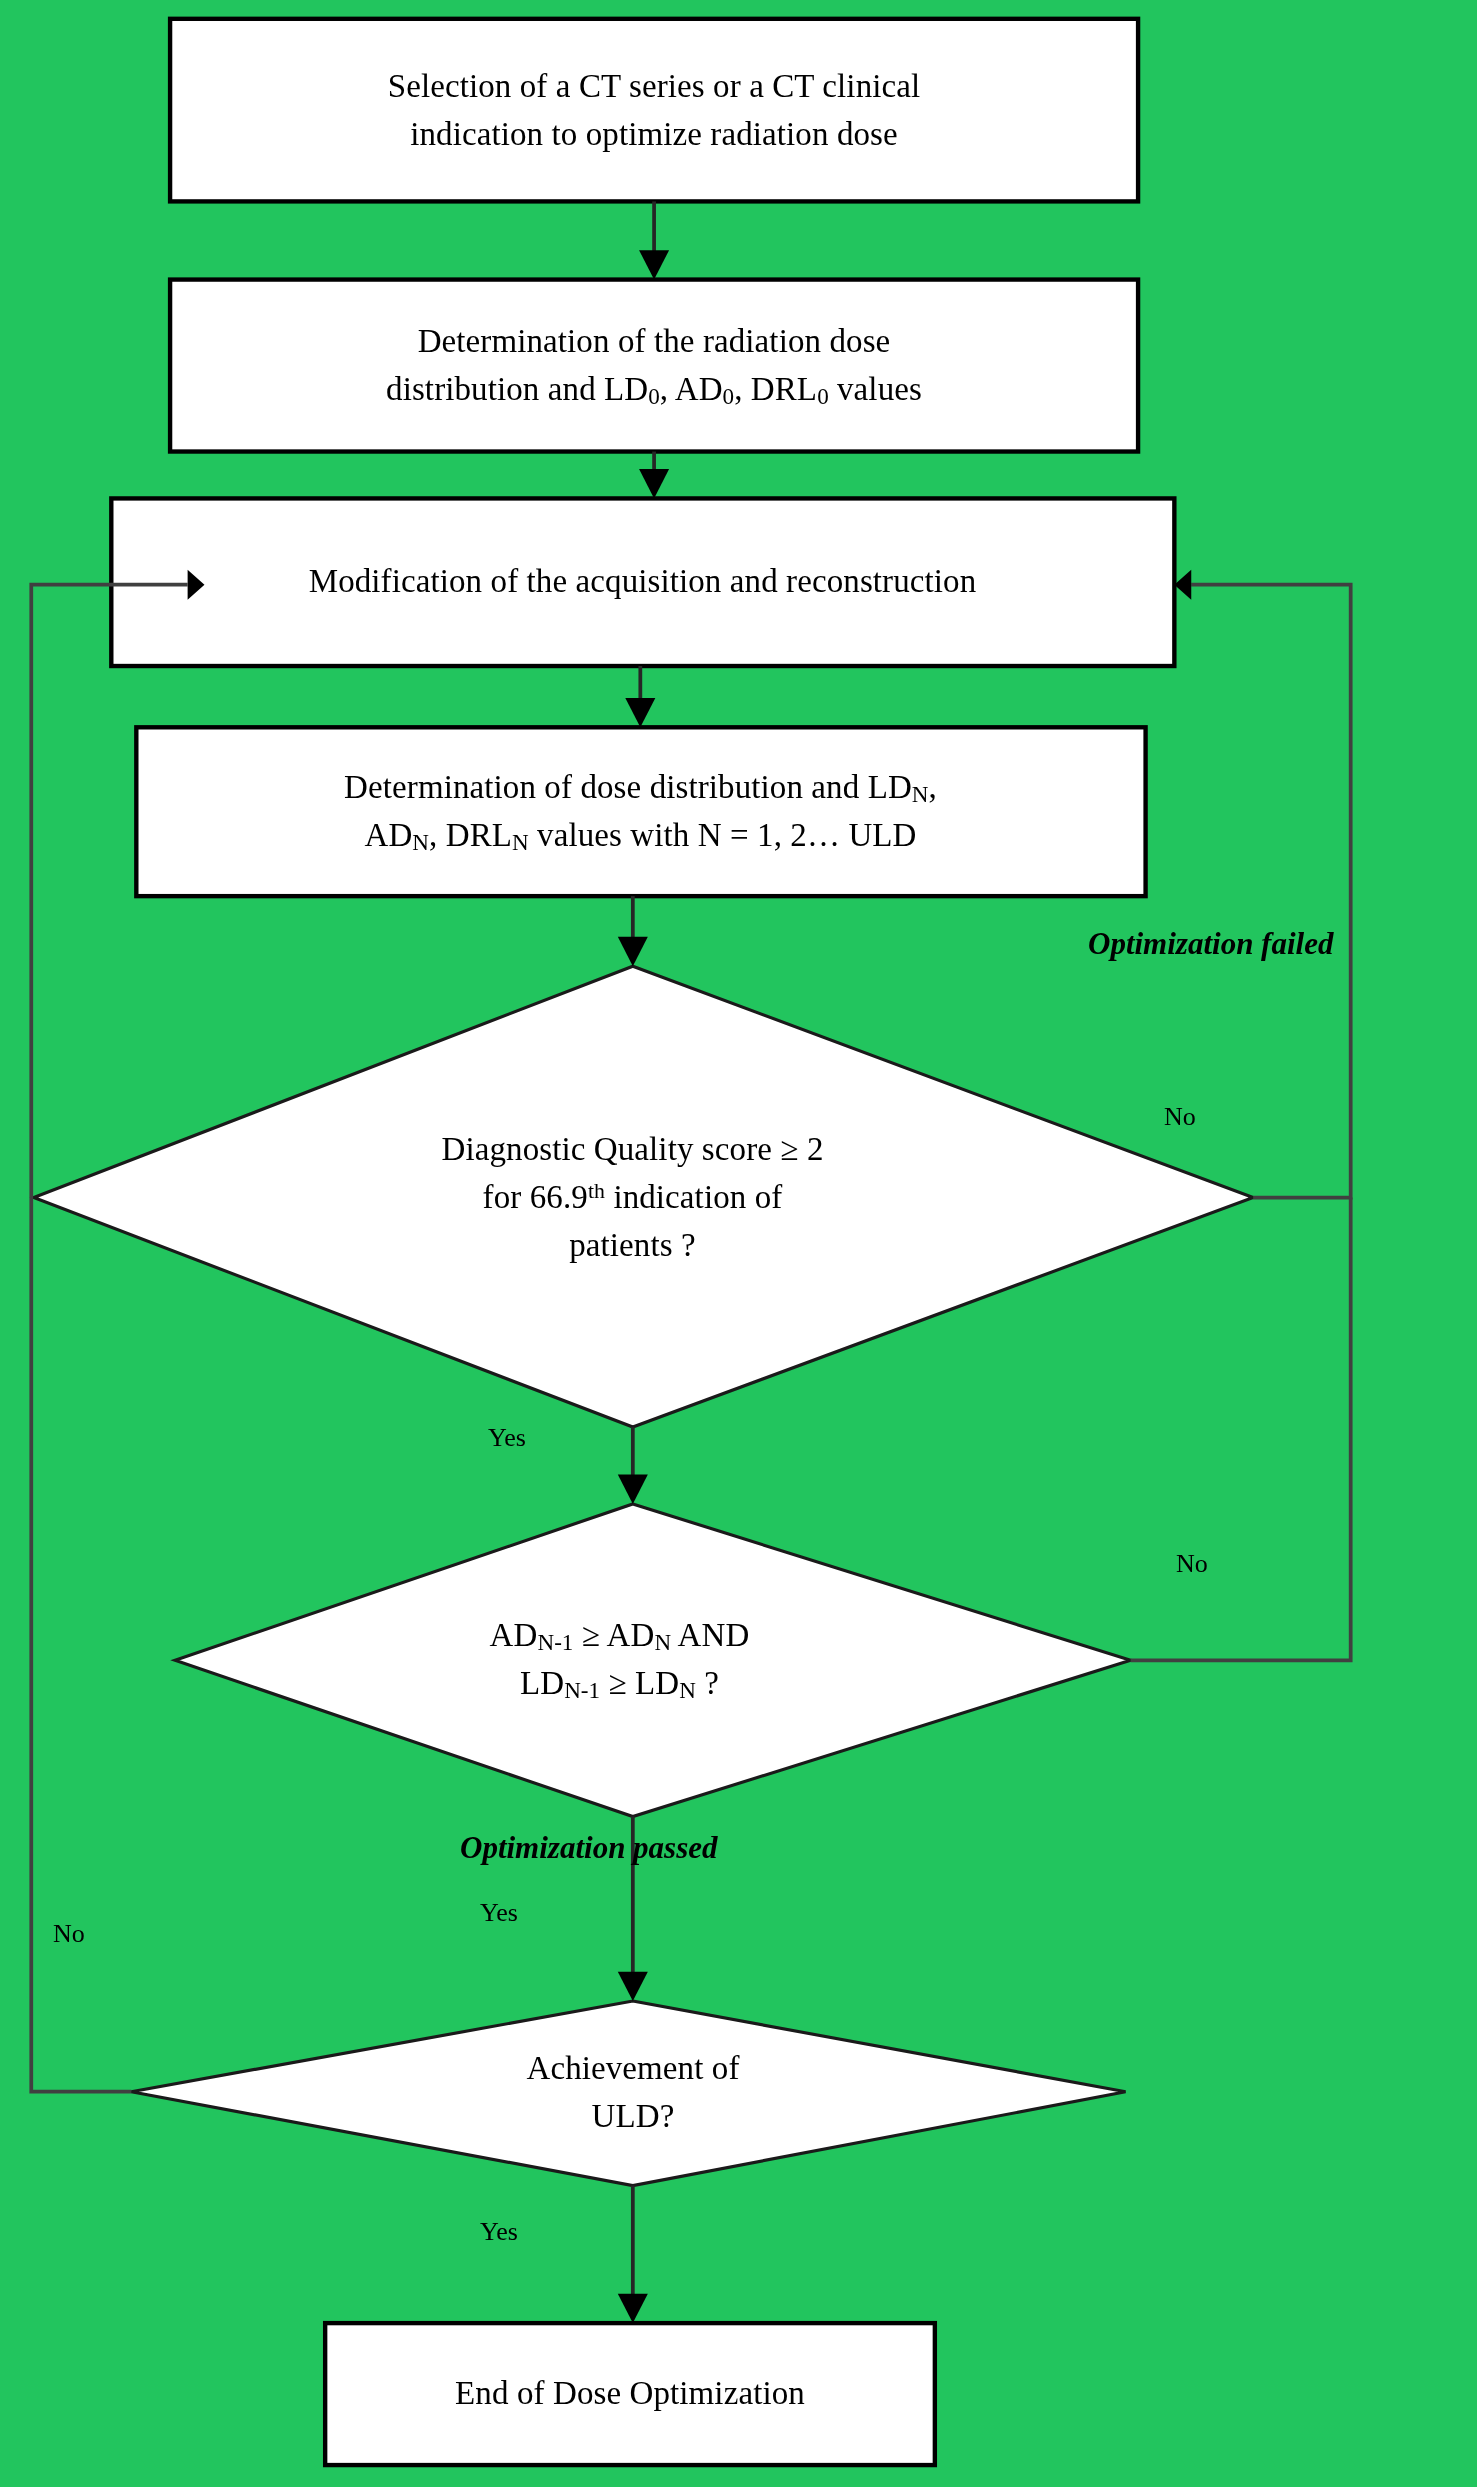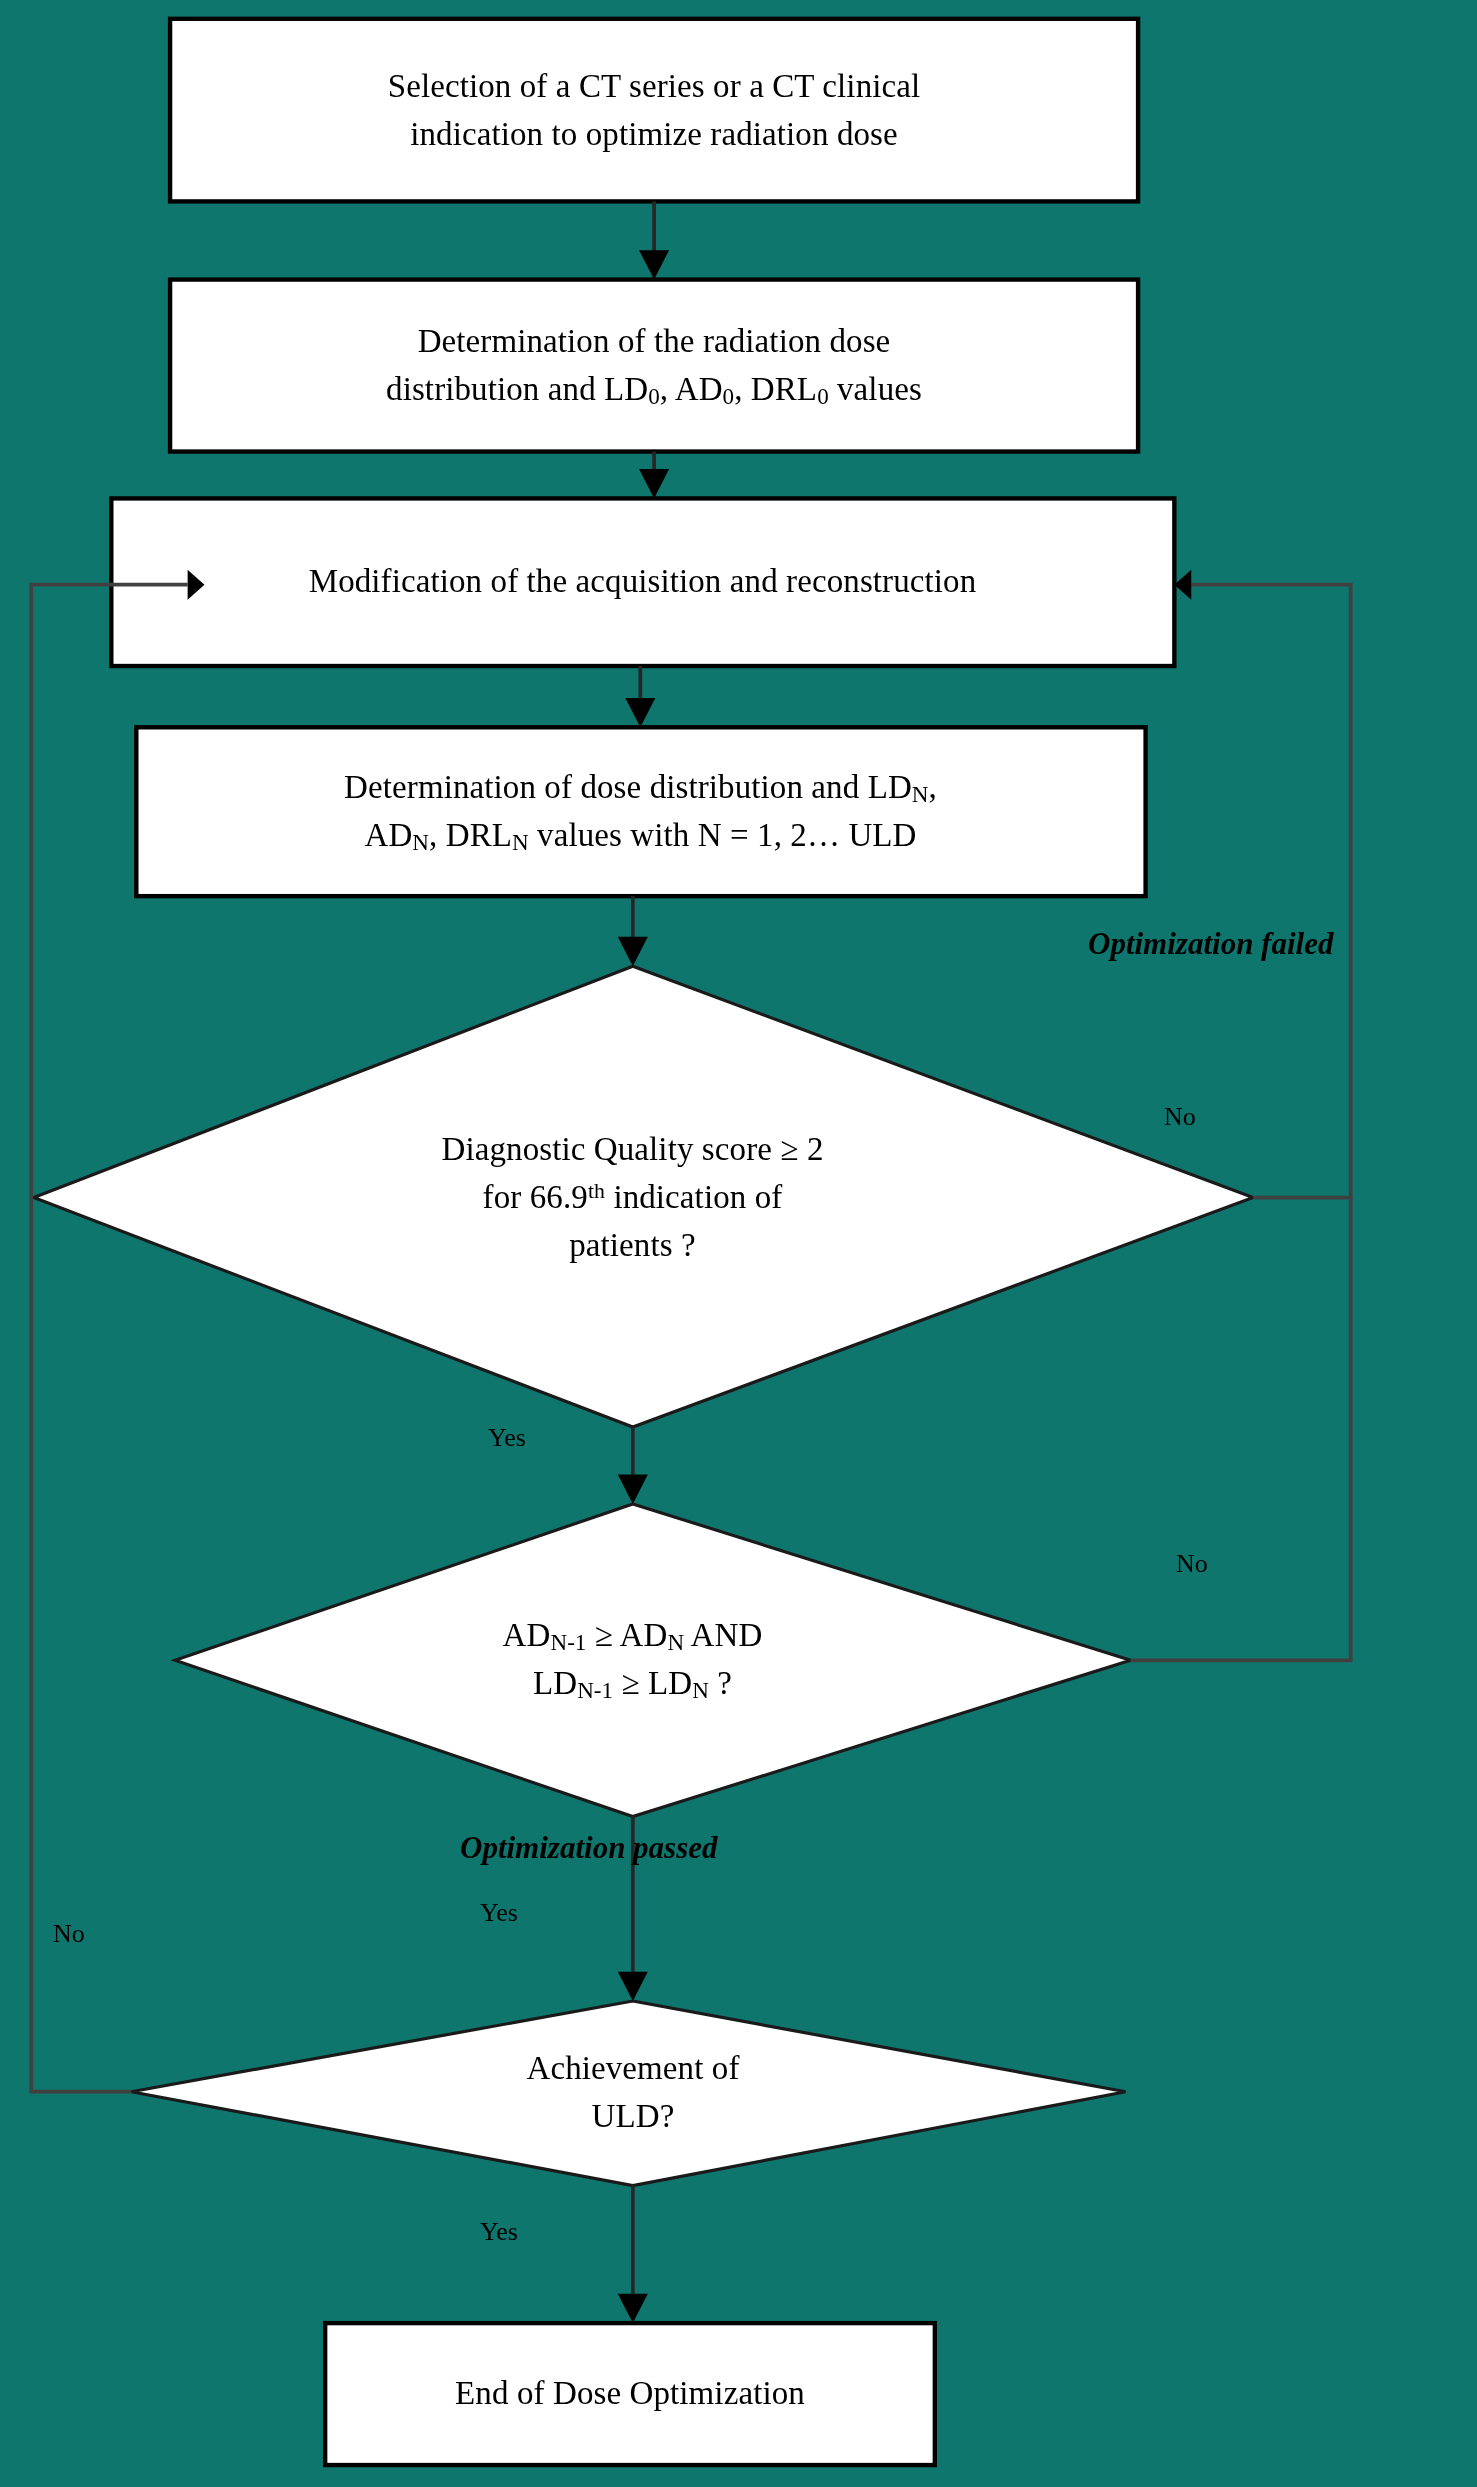--- a/index.html
+++ b/index.html
@@ -4,21 +4,21 @@
 <style>
   html, body {
     margin: 0;
     padding: 0;
     background: #ffffff;
   }
   #page {
     position: relative;
     width: 1477px;
     height: 2487px;
-    background: #0f766e;
+    background: #22c55e;
     font-family: "Liberation Serif", "DejaVu Serif", serif;
     overflow: hidden;
   }
   svg.flow {
     position: absolute;
     top: 0; left: 0;
     width: 1477px;
     height: 2487px;
   }
   .box-stroke { stroke: #000000; stroke-width: 7; fill: #ffffff; }
@@ -143,21 +143,21 @@
     <span class="line"><span>Determination of dose distribution and LD</span><sub class="sc">N</sub><span>,</span></span>
     <span class="line"><span>AD</span><sub class="sc">N</sub><span>, DRL</span><sub class="sc">N</sub><span> values with N = 1, 2… ULD</span></span>
   </div>
 
   <div class="node-text" style="left:320px; top:1101px; width:625px; height:194px;">
     <span class="line">Diagnostic Quality score ≥ 2</span>
     <span class="line"><span>for 66.9</span><sup class="sc">th</sup><span> indication of</span></span>
     <span class="line">patients ?</span>
   </div>
 
-  <div class="node-text" style="left:351px; top:1585px; width:563px; height:150px;">
+  <div class="node-text" style="left:338px; top:1585px; width:563px; height:150px;">
     <span class="line"><span>AD</span><sub class="sc">N-1</sub><span> ≥ AD</span><sub class="sc">N</sub><span> AND</span></span>
     <span class="line"><span>LD</span><sub class="sc">N-1</sub><span> ≥  LD</span><sub class="sc">N</sub><span> ?</span></span>
   </div>
 
   <div class="node-text" style="left:383px; top:2033px; width:500px; height:119px;">
     <span class="line">Achievement of</span>
     <span class="line">ULD?</span>
   </div>
 
   <div class="node-text" style="left:325px; top:2323px; width:610px; height:142px;">

